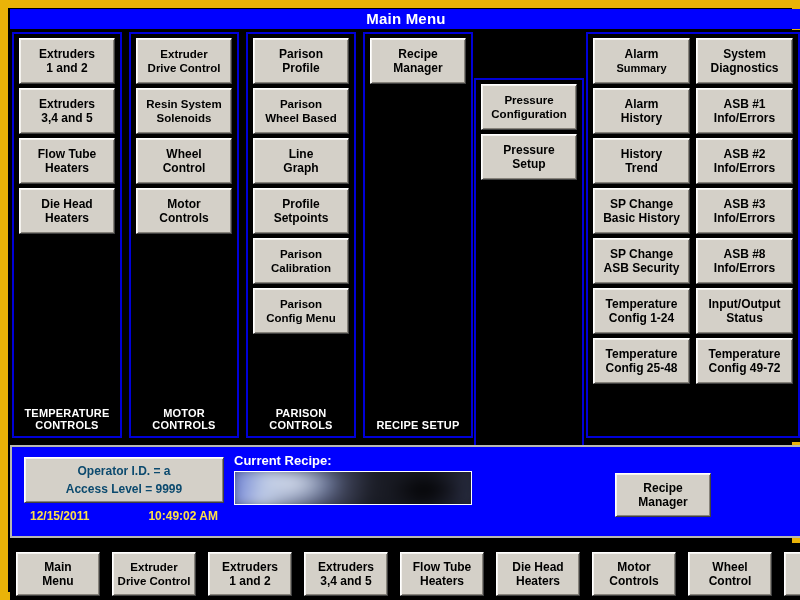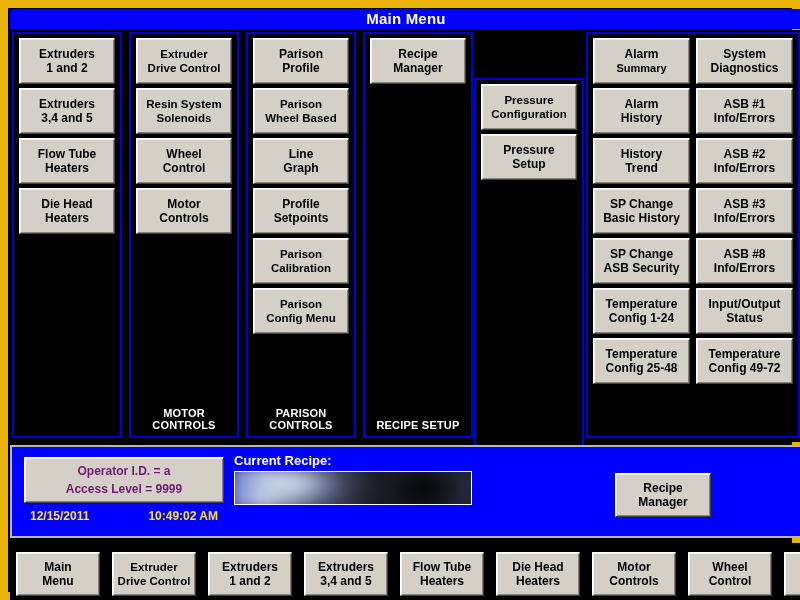--- a/index.html
+++ b/index.html
@@ -154,21 +154,21 @@
     border: 1px solid;
     border-color: #ffffff #404040 #404040 #ffffff;
     box-shadow: inset 1px 1px 0 #f4f2ee, inset -1px -1px 0 #87837b;
     box-sizing: border-box;
     display: flex;
     flex-direction: column;
     align-items: center;
     justify-content: center;
     font-size: 12px;
     font-weight: bold;
-    color: #701a75;
+    color: #0c4a6e;
     line-height: 18px;
   }
   #datetime-row {
     position: absolute;
     left: 12px;
     top: 62px;
     width: 200px;
     color: #fde047;
     font-size: 12px;
     font-weight: bold;
@@ -265,20 +265,24 @@
             <span class="l">Heaters</span>
           </div>
         </div>
         <div class="btn menu-btn">
           <div>
             <span class="l">Die Head</span>
             <span class="l">Heaters</span>
           </div>
         </div>
       </div>
+      <div class="panel-caption">
+        <span class="l">TEMPERATURE</span>
+        <span class="l">CONTROLS</span>
+      </div>
     </div>
 
     <div class="panel" style="left:121px; top:2px; width:110px; height:406px;">
       <div class="panel-inner">
         <div class="btn menu-btn compact">
           <div>
             <span class="l">Extruder</span>
             <span class="l">Drive Control</span>
           </div>
         </div>

